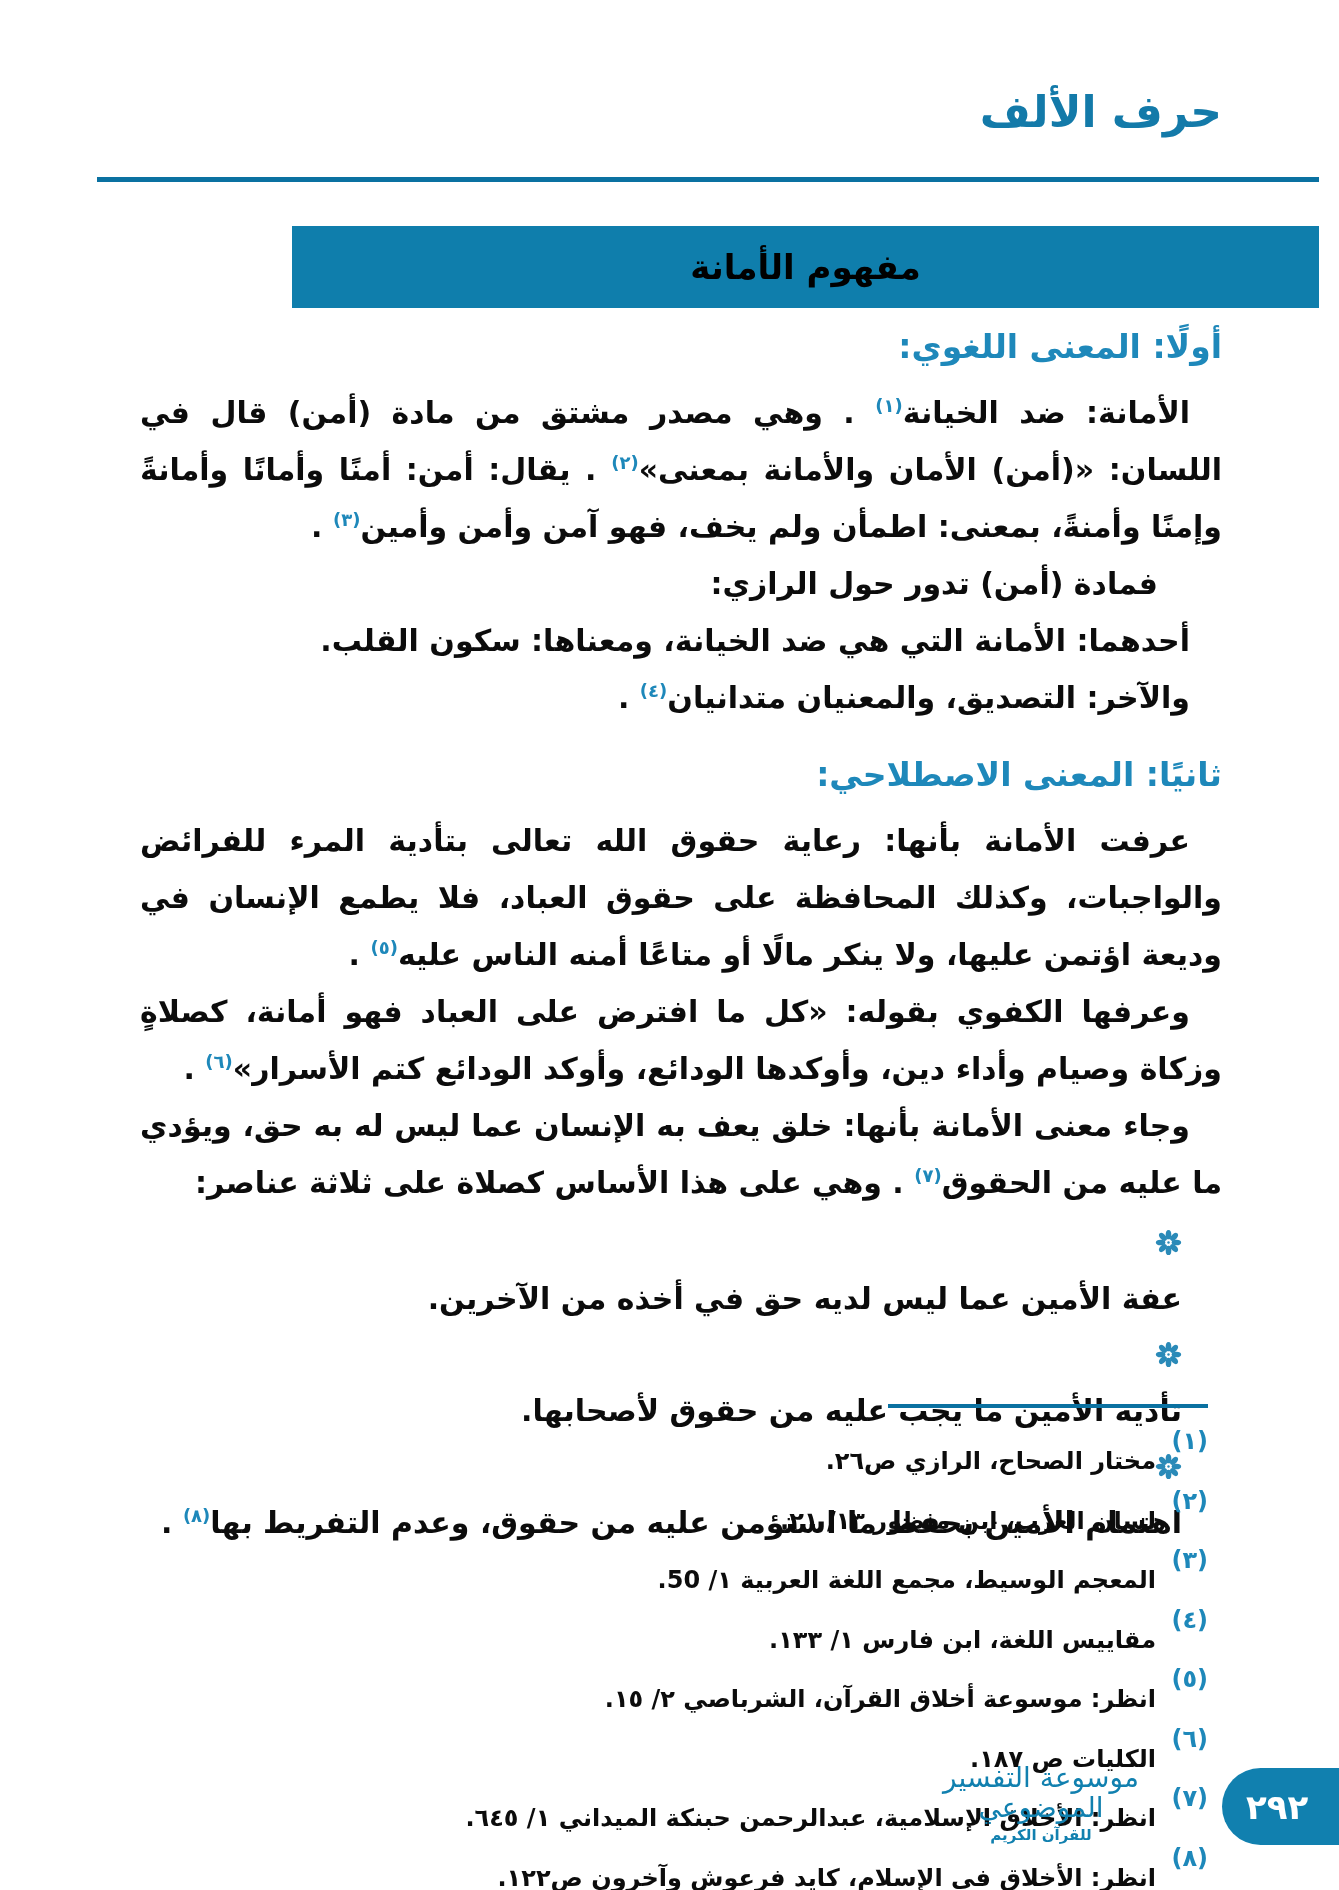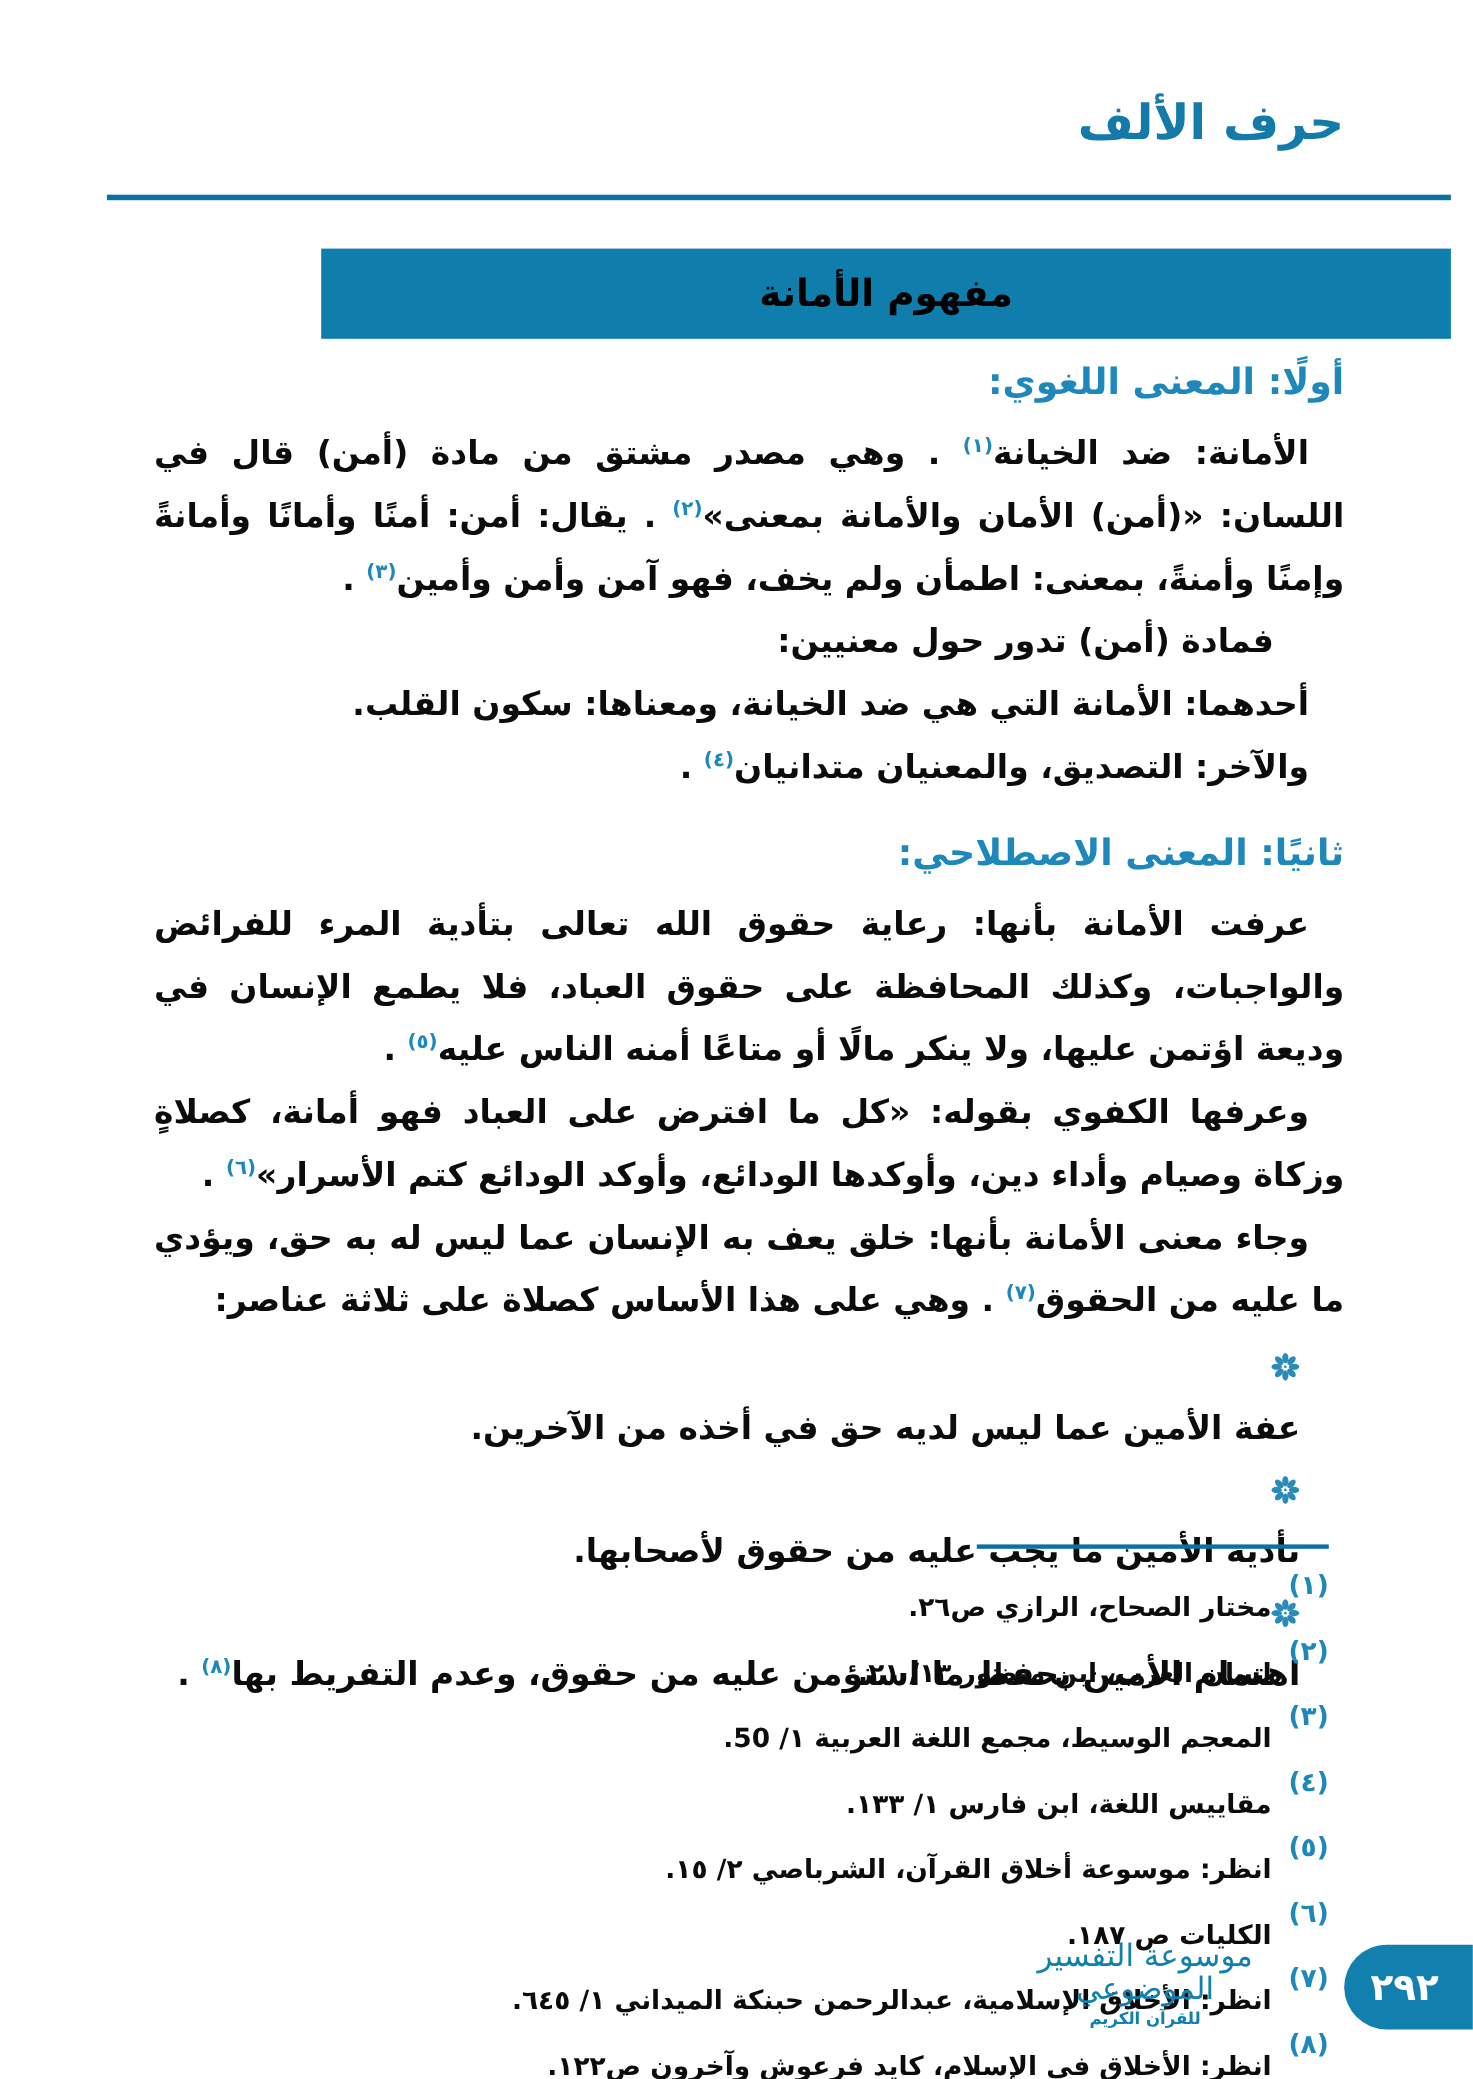--- a/index.html
+++ b/index.html
@@ -104,21 +104,21 @@
   <div class="letter-header">حرف الألف</div>
   <div class="header-rule"></div>
 
   <div class="banner">
     <span>مفهوم الأمانة</span>
   </div>
 
   <div class="content">
     <h2>أولًا: المعنى اللغوي:</h2>
     <p class="indent"><span>الأمانة: ضد الخيانة</span><span class="fnmark">(١)</span><span> . وهي مصدر مشتق من مادة (أمن) قال في اللسان: «(أمن) الأمان والأمانة بمعنى»</span><span class="fnmark">(٢)</span><span> . يقال: أمن: أمنًا وأمانًا وأمانةً وإمنًا وأمنةً، بمعنى: اطمأن ولم يخف، فهو آمن وأمن وأمين</span><span class="fnmark">(٣)</span><span> .</span></p>
-    <p class="indent-lg"><span>فمادة (أمن) تدور حول معنيين:</span></p>
+    <p class="indent-lg"><span>فمادة (أمن) تدور حول الرازي:</span></p>
     <p class="indent"><span>أحدهما: الأمانة التي هي ضد الخيانة، ومعناها: سكون القلب.</span></p>
     <p class="indent"><span>والآخر: التصديق، والمعنيان متدانيان</span><span class="fnmark">(٤)</span><span> .</span></p>
     <h2 class="second">ثانيًا: المعنى الاصطلاحي:</h2>
     <p class="indent"><span>عرفت الأمانة بأنها: رعاية حقوق الله تعالى بتأدية المرء للفرائض والواجبات، وكذلك المحافظة على حقوق العباد، فلا يطمع الإنسان في وديعة اؤتمن عليها، ولا ينكر مالًا أو متاعًا أمنه الناس عليه</span><span class="fnmark">(٥)</span><span> .</span></p>
     <p class="indent"><span>وعرفها الكفوي بقوله: «كل ما افترض على العباد فهو أمانة، كصلاةٍ وزكاة وصيام وأداء دين، وأوكدها الودائع، وأوكد الودائع كتم الأسرار»</span><span class="fnmark">(٦)</span><span> .</span></p>
     <p class="indent"><span>وجاء معنى الأمانة بأنها: خلق يعف به الإنسان عما ليس له به حق، ويؤدي ما عليه من الحقوق</span><span class="fnmark">(٧)</span><span> . وهي على هذا الأساس كصلاة على ثلاثة عناصر:</span></p>
     <div class="bullets">
         <div class="bullet-row">
           <span class="flower">
             <svg width="27" height="27" viewBox="0 0 24 24" xmlns="http://www.w3.org/2000/svg">

